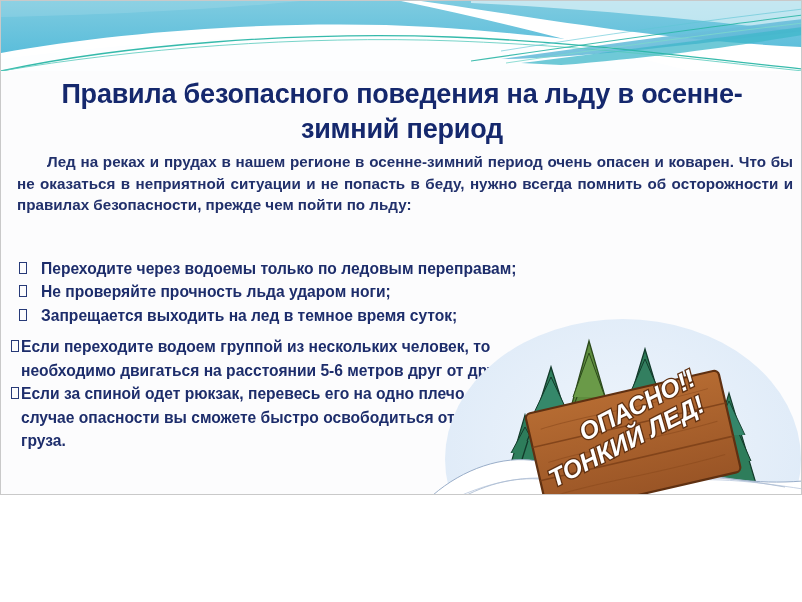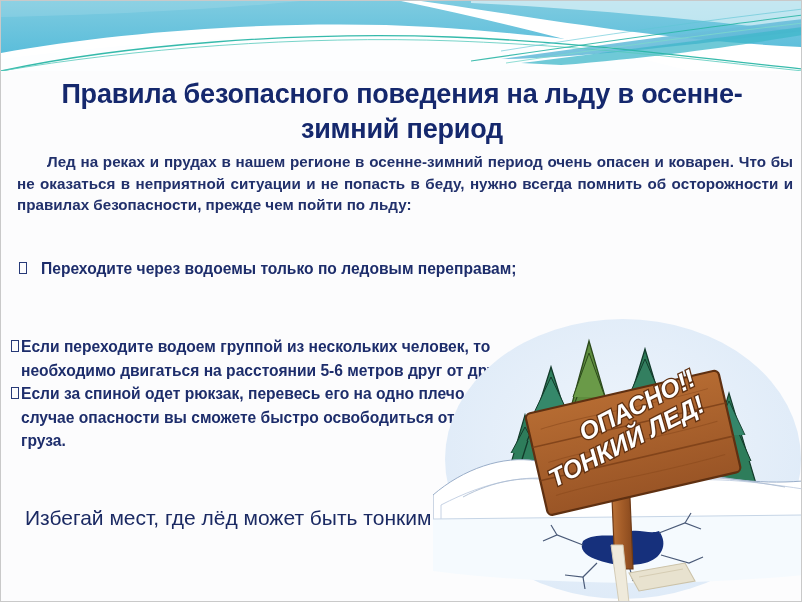--- a/index.html
+++ b/index.html
@@ -8,21 +8,21 @@
     margin: 0; padding: 0;
     background: #ffffff;
   }
   body {
     font-family: "Liberation Sans", sans-serif;
   }
 
   .slide {
     position: relative;
     width: 802px;
-    height: 602px;
+    height: 495px;
     overflow: hidden;
     background: #fcfcfd;
     border: 1px solid #c9c9c9;
   }
 
   
   .banner {
     position: absolute;
     left: 0; top: 0;
     width: 802px; height: 70px;
@@ -156,20 +156,28 @@
   </div>
 
   <div class="title">Правила безопасного поведения на льду в осенне-зимний период</div>
 
   <div class="intro">Лед на реках и прудах в нашем регионе в осенне-зимний период очень опасен и коварен. Что бы не оказаться в неприятной ситуации и не попасть в беду, нужно всегда помнить об осторожности и правилах безопасности, прежде чем пойти по льду:</div>
 
   <div class="list-a">
     <div class="row-a">
       <span class="tofu"></span>
       <span class="txt">Переходите через водоемы только по ледовым переправам;</span>
+    </div>
+    <div class="row-a">
+      <span class="tofu"></span>
+      <span class="txt">Не проверяйте прочность льда ударом ноги;</span>
+    </div>
+    <div class="row-a">
+      <span class="tofu"></span>
+      <span class="txt">Запрещается выходить на лед в темное время суток;</span>
     </div>
   </div>
 
   <div class="list-b">
     <div class="row-b">
       <span class="tofu"></span>
       <span class="txt">Если переходите водоем группой из нескольких человек, то необходимо двигаться на расстоянии 5-6 метров друг от друга;</span>
     </div>
     <div class="row-b">
       <span class="tofu"></span>

